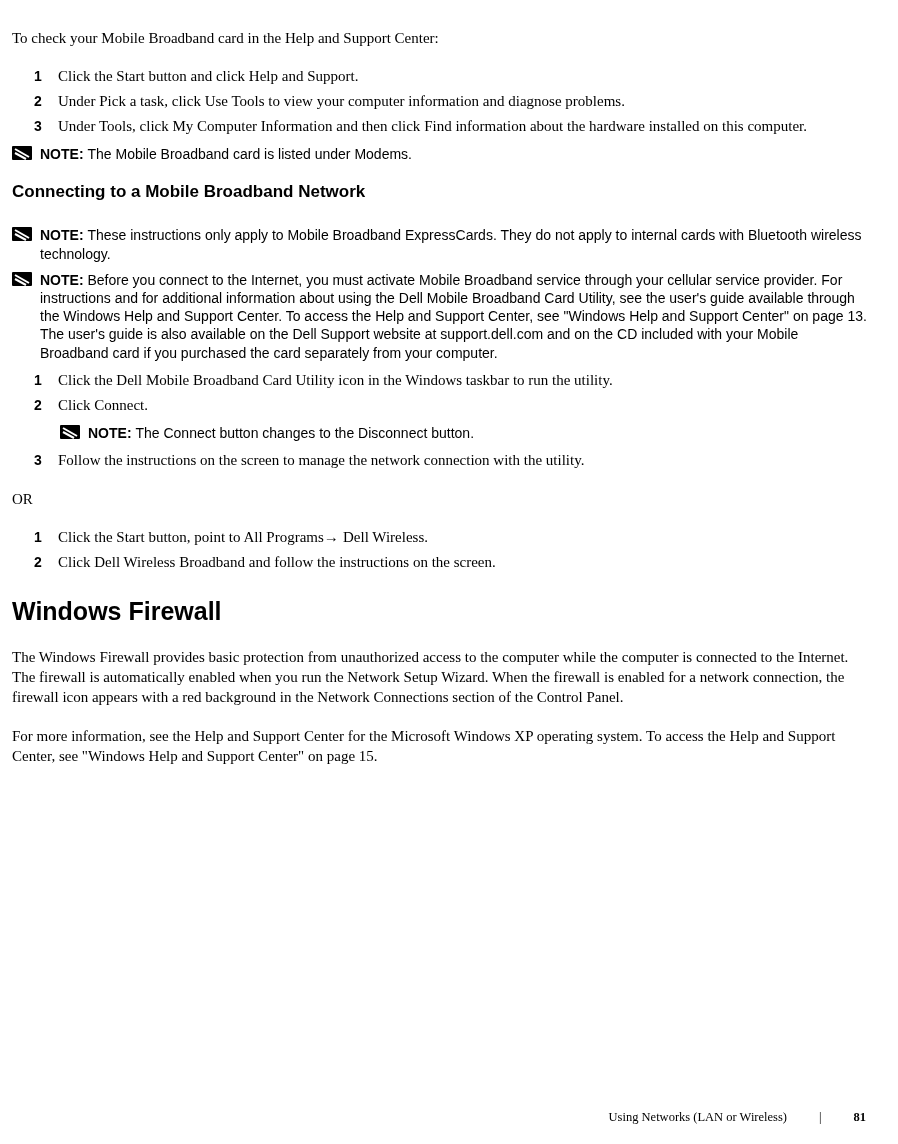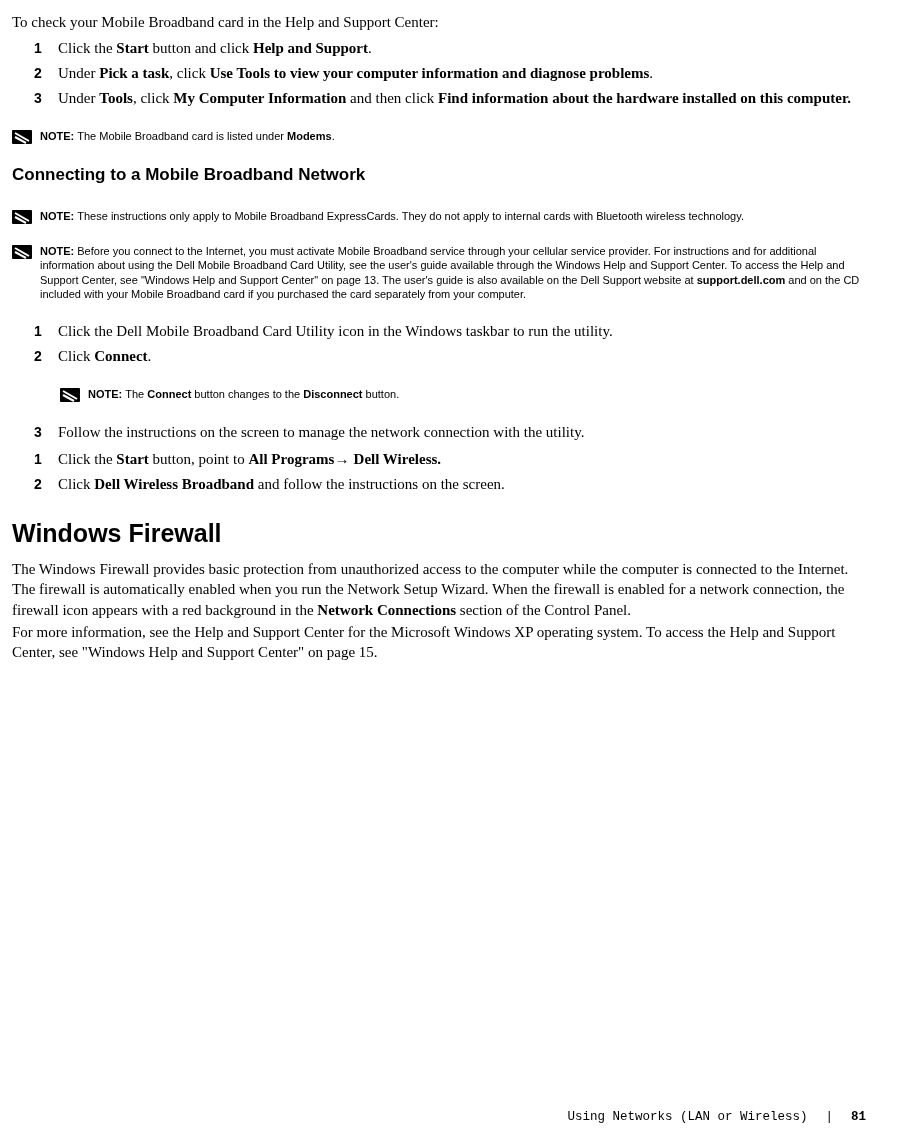--- a/index.html
+++ b/index.html
@@ -13,23 +13,23 @@
     box-sizing: border-box;
   }
   .page {
     padding: 10px 28px 20px 12px;
     box-sizing: border-box;
     width: 898px;
     min-height: 1144px;
     position: relative;
   }
   .para {
-    margin: 2px 0;
-  }
-  b { font-weight: bold; }
+    margin: 18px 0;
+  }
+  b { font-weight: normal; }
   .num-list {
     list-style: none;
     padding: 0;
     margin: 6px 0 6px 0;
   }
   .num-list li {
     display: flex;
     align-items: flex-start;
     margin: 4px 0;
     padding-left: 22px;
@@ -41,23 +41,23 @@
     flex-shrink: 0;
     font-size: 14px;
     line-height: 1.5;
   }
   .num-list .li-body {
     flex: 1;
   }
   .note-row {
     display: flex;
     align-items: flex-start;
-    margin: 20px 0;
-    font-family: "Trebuchet MS", Arial, sans-serif;
-    font-size: 11px;
+    margin: 8px 0;
+    font-family: "Trebuchet MS", Arial, sans-serif;
+    font-size: 14px;
     line-height: 1.3;
   }
   .note-icon {
     width: 20px;
     height: 14px;
     flex-shrink: 0;
     margin-right: 8px;
     margin-top: 1px;
   }
   .note-icon svg { display: block; }
@@ -74,25 +74,25 @@
     font-family: "Trebuchet MS", Arial, sans-serif;
     font-weight: bold;
     font-size: 25px;
     margin: 22px 0 8px 0;
   }
   .arrow { font-family: Arial, sans-serif; }
   .footer {
     position: absolute;
     bottom: 18px;
     right: 32px;
-    font-family: Liberation Mono, monospace;
+    font-family: Liberation Serif, serif;
     font-size: 12.5px;
     display: flex;
     align-items: center;
-    gap: 18px;
+    gap: 32px;
   }
   .footer .divider { color:#000; font-weight:normal; }
   .footer .pnum { font-weight: bold; }
 </style>
 </head>
 <body>
 
 <div class="page">
 
   <p class="para">To check your Mobile Broadband card in the Help and Support Center:</p>
@@ -187,20 +187,21 @@
     </span>
   </div>
 
   <ol class="num-list">
     <li>
       <span class="num">3</span>
       <span class="li-body">Follow the instructions on the screen to manage the network connection with the utility.</span>
     </li>
   </ol>
 
+  <p class="para">OR</p>
 
   <ol class="num-list">
     <li>
       <span class="num">1</span>
       <span class="li-body">
         <span>Click the </span><b>Start</b><span> button, point to </span><b>All Programs</b><span class="arrow">→ </span><b>Dell Wireless.</b><span></span>
       </span>
     </li>
     <li>
       <span class="num">2</span>

